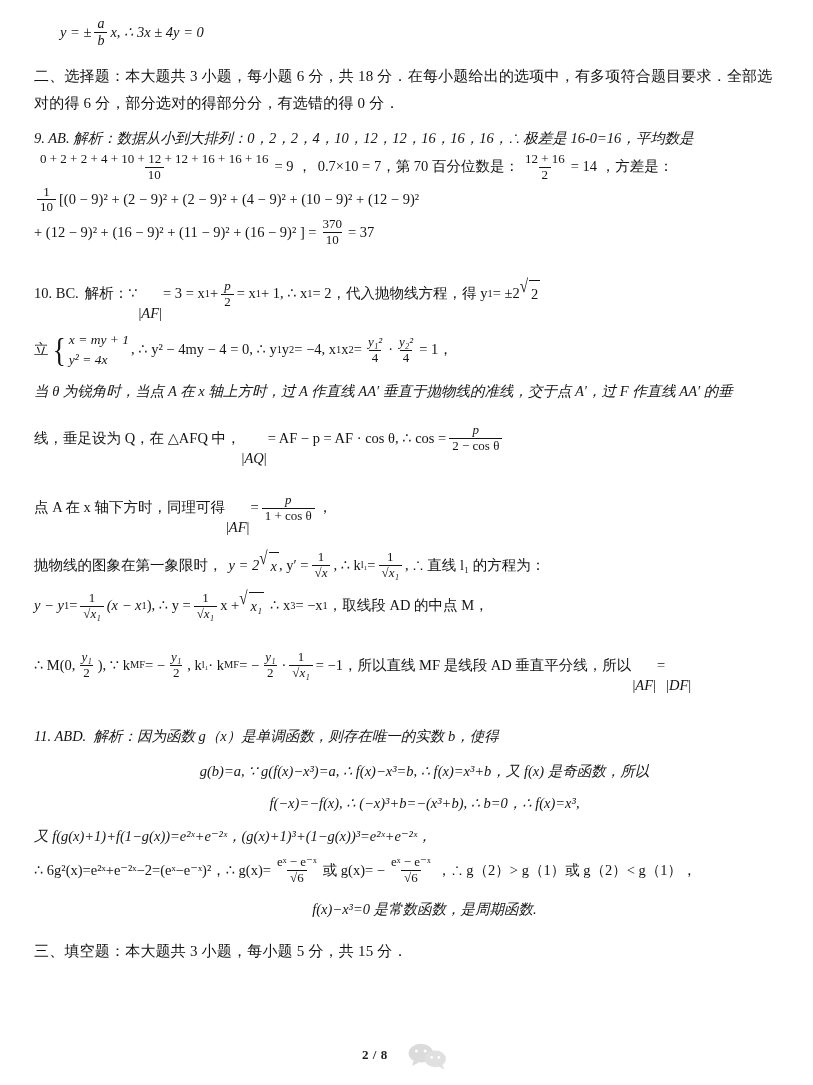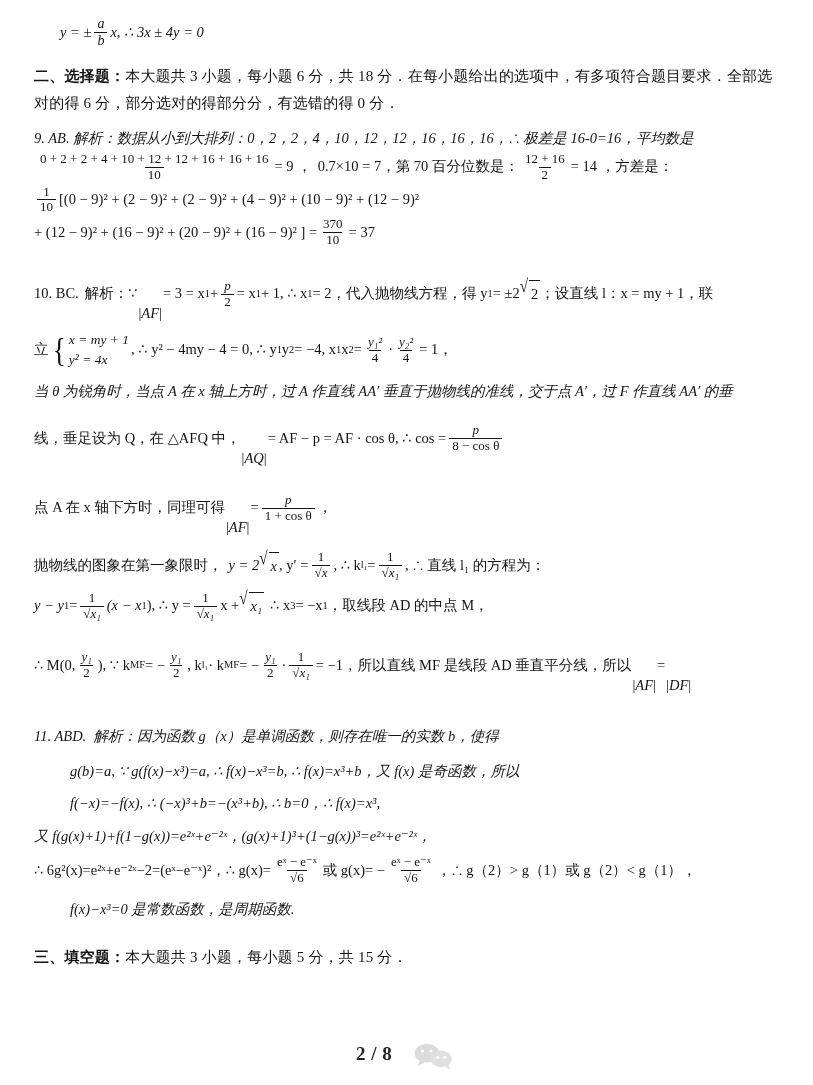--- a/index.html
+++ b/index.html
@@ -28,22 +28,22 @@
     font-style: italic;
   }
   .blk {
     margin: 14px 0 10px 0;
   }
   .head {
     font-size: 15px;
     line-height: 1.8;
     letter-spacing: .2px;
   }
-  .head b { font-weight: bold; }
-  .ml34 { margin-left: 36px; }
+  .head b { font-weight: normal; }
+  .ml34 { margin-left: 36px; text-align: center; }
   .serif-i { font-style: italic; font-family: "Liberation Serif", serif; }
   .mathrow {
     display: flex;
     align-items: center;
     flex-wrap: wrap;
     font-size: 14.5px;
     line-height: 1.9;
     margin: 2px 0;
   }
   .mathrow > * { flex: none; }
@@ -105,34 +105,34 @@
     display: inline-block;
     padding: 0 1px;
     margin-top: 40px;
   }
   .footer {
     position: absolute;
     left: 0;
     right: 0;
     bottom: 14px;
     text-align: center;
-    font-size: 19px;
+    font-size: 13px;
     color: #222;
   }
   .footer .pg { font-weight: bold; letter-spacing: .5px; }
   .wm {
     display: inline-block;
     width: 46px;
     height: 30px;
     vertical-align: middle;
     margin-left: 14px;
     opacity: .30;
   }
   .topline { margin-top: 6px; margin-left: 26px; }
-  .sec-title { margin-top: 24px; }
+  .sec-title { margin-top: 18px; }
   .para { margin-top: 12px; }
 </style>
 </head>
 <body>
 
 <div class="page">
 
   <div class="mathrow topline">
     <span class="serif-i">y = ±</span>
     <span class="frac fracbig">
@@ -168,21 +168,21 @@
 
   <div class="mathrow ml34">
     <span class="frac">
       <span class="num">1</span>
       <span class="den">10</span>
     </span>
     <span>[(0 − 9)² + (2 − 9)² + (2 − 9)² + (4 − 9)² + (10 − 9)² + (12 − 9)²</span>
   </div>
 
   <div class="mathrow ml34">
-    <span>+ (12 − 9)² + (16 − 9)² + (20 − 9)² + (16 − 9)² ] =</span>
+    <span>+ (12 − 9)² + (16 − 9)² + (11 − 9)² + (16 − 9)² ] =</span>
     <span class="frac">
       <span class="num">370</span>
       <span class="den">10</span>
     </span>
     <span>= 37</span>
   </div>
 
   <div class="mathrow para">
     <span>10. BC.</span>
     <span class="gap"></span>
@@ -200,21 +200,20 @@
       <sub>1</sub>
     <span>+ 1, ∴ x</span>
       <sub>1</sub>
     <span>= 2，代入抛物线方程，得 y</span>
       <sub>1</sub>
     <span>= ±2</span>
     <span class="sqrt">
         <span class="rad">√</span>
         <span class="rdc">2</span>
       </span>
-    <span>；设直线 l：x = my + 1，联</span>
   </div>
 
   <div class="mathrow">
     <span>立</span>
     <span class="cases">
       <span class="brace">{</span>
       <span class="rows">
         <span class="serif-i">x = my + 1</span>
         <span class="serif-i">y² = 4x</span>
       </span>
@@ -241,21 +240,21 @@
   </div>
 
   <div class="line" style="margin-top:10px">当 θ 为锐角时，当点 A 在 x 轴上方时，过 A 作直线 AA′ 垂直于抛物线的准线，交于点 A′，过 F 作直线 AA′ 的垂</div>
 
   <div class="mathrow">
     <span>线，垂足设为 Q，在 △AFQ 中，</span>
     <span class="abs">|<span class="serif-i">AQ</span>|</span>
     <span>= AF − p = AF · cos θ, ∴ cos =</span>
     <span class="frac">
       <span class="num serif-i">p</span>
-      <span class="den">8 − cos θ</span>
+      <span class="den">2 − cos θ</span>
     </span>
   </div>
 
   <div class="mathrow">
     <span>点 A 在 x 轴下方时，同理可得</span>
     <span class="abs">|<span class="serif-i">AF</span>|</span>
     <span>=</span>
     <span class="frac">
       <span class="num serif-i">p</span>
       <span class="den">1 + cos θ</span>

